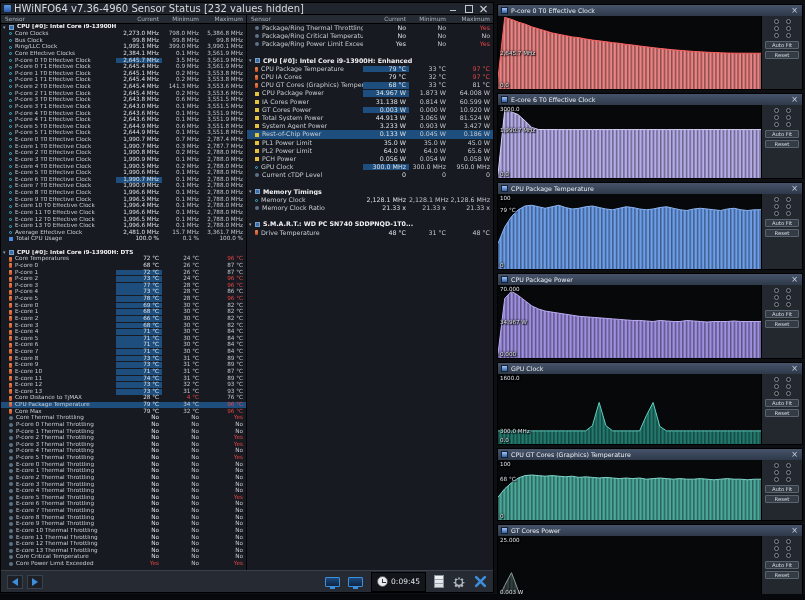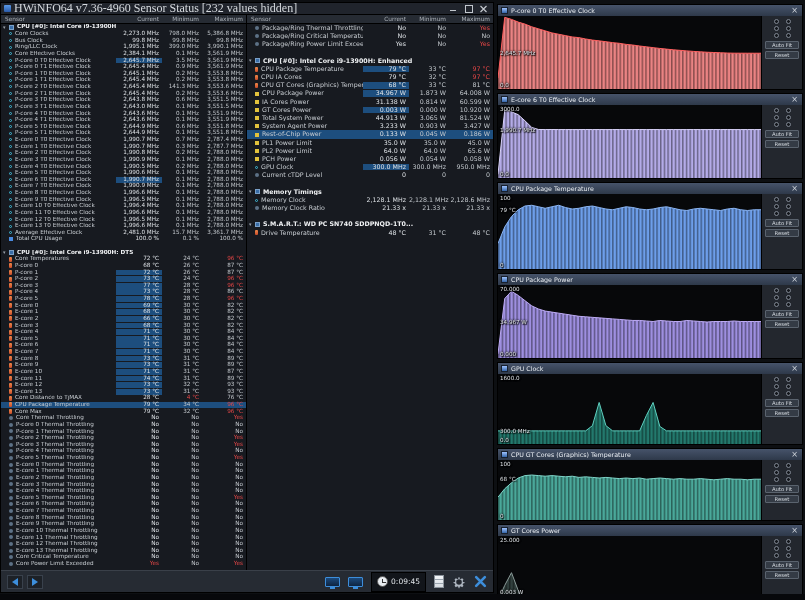--- a/index.html
+++ b/index.html
@@ -9,21 +9,21 @@
     background:#0d0f12; font-family:"DejaVu Sans", sans-serif;
   }
 
   
   .main-window{
     position:absolute; left:0; top:2px; width:494px; height:591px;
     background:#14171c; border:1px solid #000; display:flex; flex-direction:column;
   }
   .titlebar{ height:12px; background:#20242c; display:flex; align-items:center; padding:0 3px; gap:3px; flex:0 0 auto; border-bottom:1px solid #000;}
   .app-icon{ width:7px; height:7px; background:linear-gradient(#5a9ae8,#2a5aa8); border-radius:1px; flex:0 0 auto;}
-  .title-text{ font-size:12px; color:#d6dade; flex:1; white-space:nowrap; overflow:hidden;font-family:Liberation Serif, serif;}
+  .title-text{ font-size:10px; color:#d6dade; flex:1; white-space:nowrap; overflow:hidden;}
   .win-btns{ display:flex; gap:6px; align-items:center; padding-right:2px;}
   .wb{ width:9px; height:7px; position:relative; }
   .wb-min:after{ content:""; position:absolute; left:1px; bottom:1px; width:6px; height:1px; background:#c2c7cd;}
   .wb-max:after{ content:""; position:absolute; left:1px; top:0; width:6px; height:6px; border:1px solid #c2c7cd;}
   .wb-close svg{ display:block; }
 
   .content{ flex:1; display:flex; min-height:0; }
   .pane{ width:246px; display:flex; flex-direction:column; border-right:1px solid #000; background:#171a20;}
   .pane:last-child{ border-right:none; width:246px;}
   .pane-header{ height:9px; flex:0 0 auto; display:flex; align-items:center; background:#262b33; border-bottom:1px solid #000; color:#aeb4bb; font-size:5.8px;}

